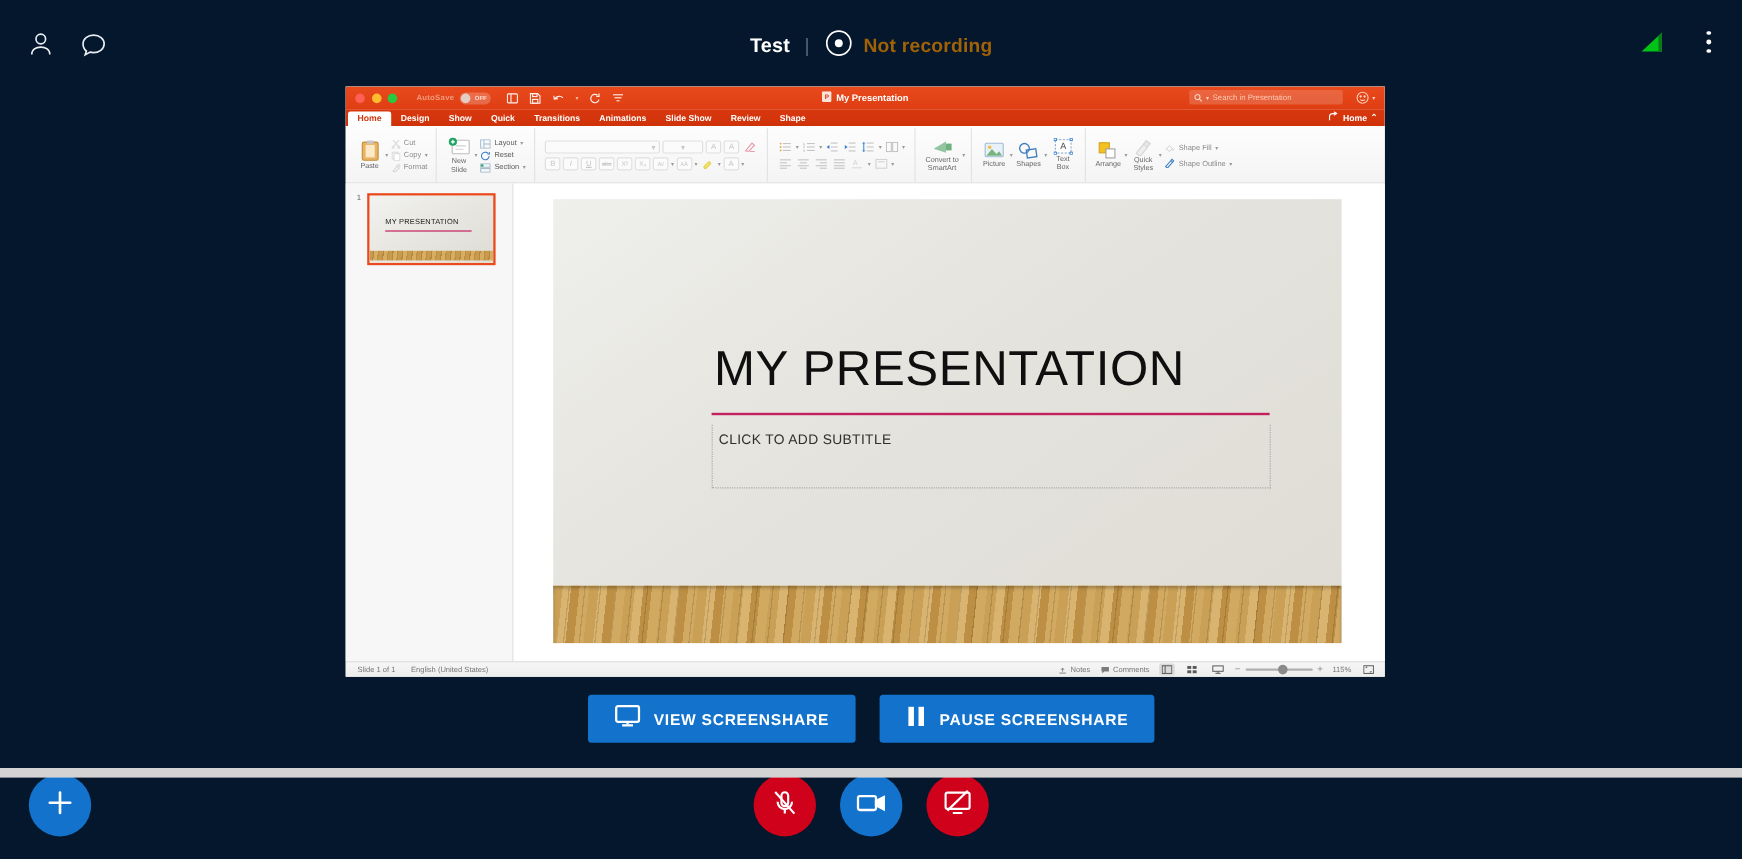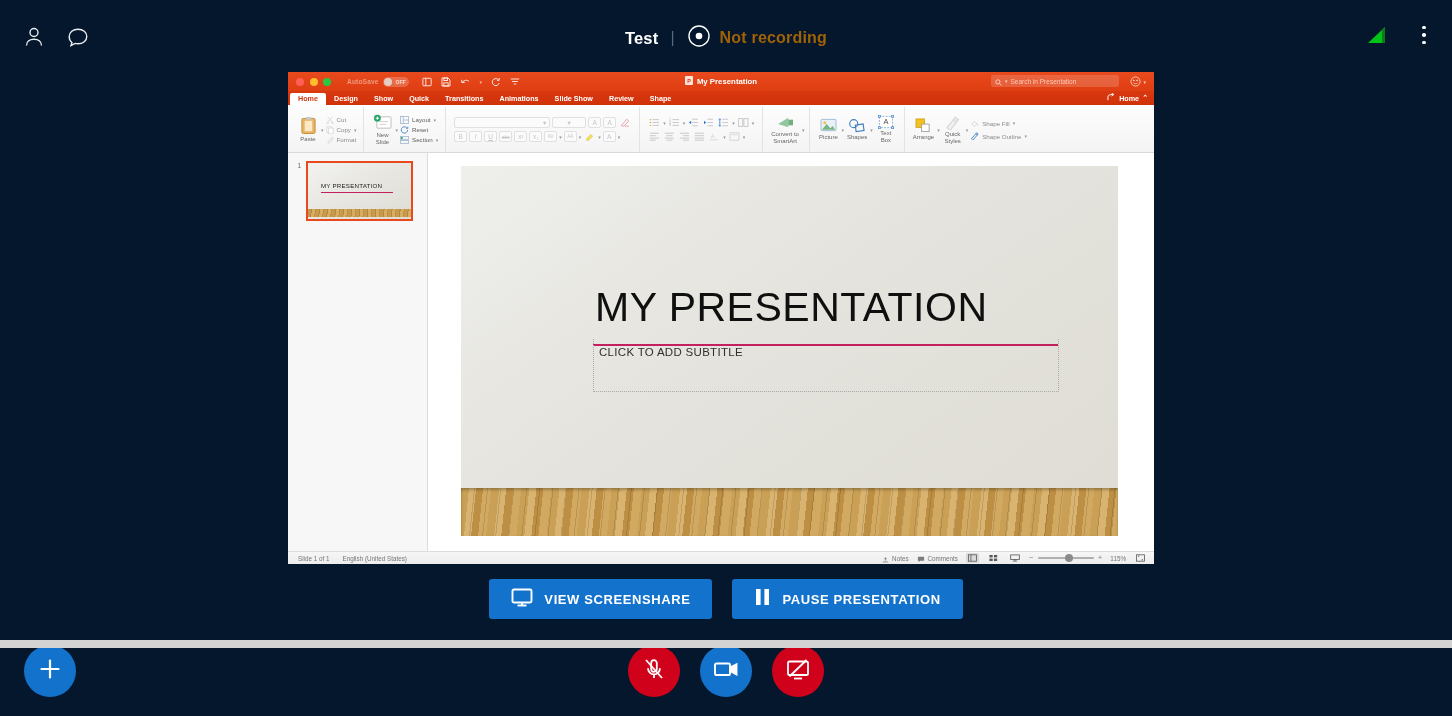--- a/index.html
+++ b/index.html
@@ -183,21 +183,21 @@
     overflow: hidden;
   }
   #slide-title {
     position: absolute; left: 134px; top: 118px;
     font-size: 41px; color: #0f0f0f; letter-spacing: .5px;
     font-family: "Liberation Sans", sans-serif; font-weight: normal;
     white-space: nowrap;
   }
   #slide-rule { position: absolute; left: 132px; top: 178px; width: 465px; height: 2.2px; background: #c3215d; }
   #subtitle-box {
-    position: absolute; left: 132px; top: 173px; width: 466px; height: 53px;
+    position: absolute; left: 132px; top: 188px; width: 466px; height: 53px;
     border: 1px dotted #a9a9a9; border-top: none;
   }
   #subtitle-text {
     position: absolute; left: 5px; top: 7px;
     font-size: 11.5px; color: #303030; letter-spacing: .3px;
   }
   #slide-floor {
     position: absolute; left: 0; right: 0; bottom: 0; height: 48px;
     background:
       repeating-linear-gradient(96deg,
@@ -839,21 +839,21 @@
       </span>
       <span class="alabel">VIEW SCREENSHARE</span>
     </div>
     <div class="abtn">
       <span>
         <svg width="17" height="18" viewBox="0 0 17 18">
             <rect x="2" y="1" width="4.6" height="16" fill="#ffffff"></rect>
             <rect x="10.4" y="1" width="4.6" height="16" fill="#ffffff"></rect>
           </svg>
       </span>
-      <span class="alabel">PAUSE PRESENTATION</span>
+      <span class="alabel">PAUSE SCREENSHARE</span>
     </div>
   </div>
 
   <div id="call-row">
     <div class="cbtn red">
       <span>
         <svg width="26" height="26" viewBox="0 0 26 26" fill="none" stroke="#ffffff" stroke-width="1.8">
           <path d="M13 4.2a2.8 2.8 0 0 1 2.8 2.8v6a2.8 2.8 0 0 1-5.6 0V7A2.8 2.8 0 0 1 13 4.2z"></path>
           <path d="M7 12.2c0 3.4 2.7 6.1 6 6.1s6-2.7 6-6.1"></path>
           <line x1="13" y1="18.3" x2="13" y2="22"></line>

